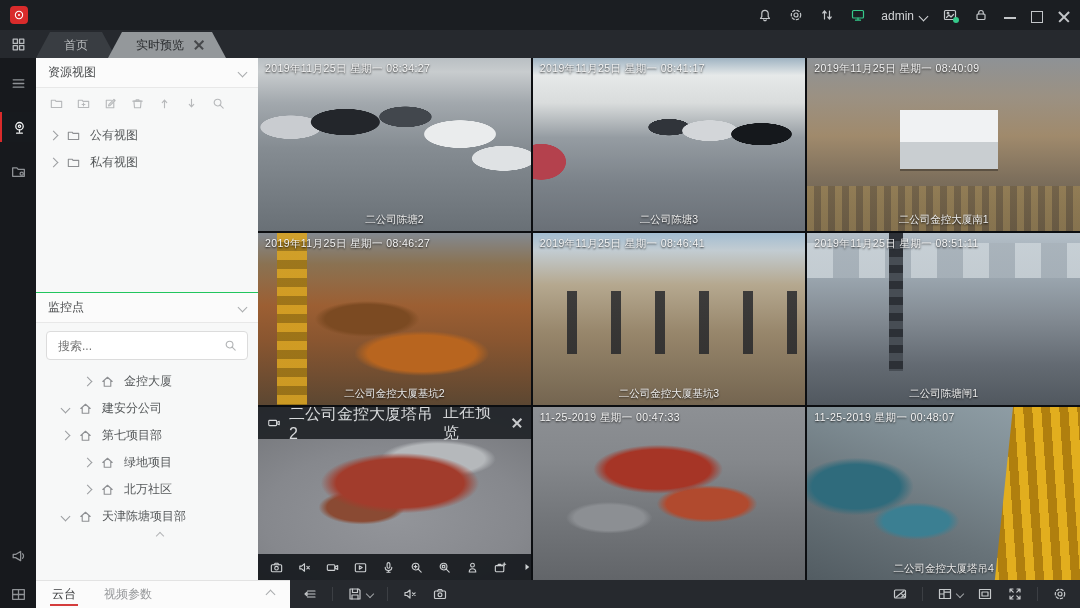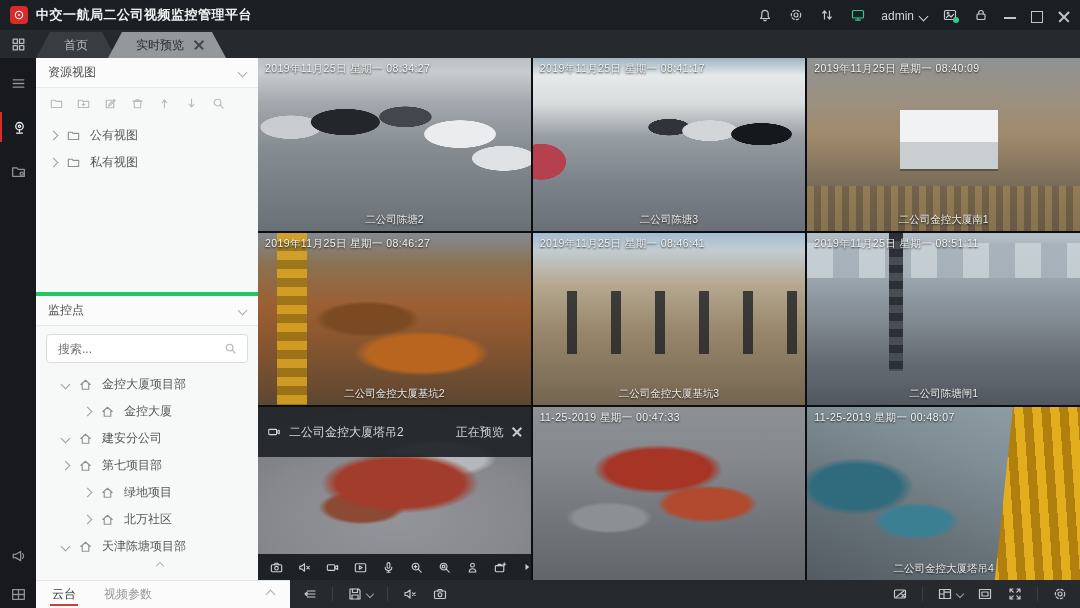--- a/index.html
+++ b/index.html
@@ -43,21 +43,21 @@
   
   .panel{width:222px;background:#f7f8f8;display:flex;flex-direction:column;font-size:12px}
   .p-header{height:29px;flex:none;display:flex;align-items:center;padding:0 12px;color:#4a4c4e;background:#fbfbfb;border-bottom:1px solid #e8e8e8}
   .p-header .chev{margin-left:auto;color:#a9abad}
   .p-toolbar{height:30px;flex:none;display:flex;align-items:center;gap:12px;padding:0 13px;color:#b7b9bb}
   .p-toolbar .i{cursor:pointer}
   .r-tree{height:170px;flex:none;padding:4px 12px 0 14px}
   .tree-row{height:27px;display:flex;align-items:center;gap:9px;color:#55585a;cursor:pointer}
   .tree-row .chev{color:#9b9da0;flex:none}
   .tree-row .i{color:#8e9093}
-  .m-section{flex:1;display:flex;flex-direction:column;min-height:0;border-top:4px solid #22c55e}
+  .m-section{flex:1;display:flex;flex-direction:column;min-height:0;border-top:1px solid #22c55e}
   .searchwrap{margin:8px 10px 4px 10px;height:27px;flex:none;border:1px solid #dcdcdc;border-radius:4px;background:#fff;display:flex;align-items:center;padding:0 9px;gap:6px}
   .searchwrap input{flex:1;border:none;outline:none;font-size:12px;color:#7c7e80;background:transparent;min-width:0}
   .searchwrap .i{color:#b2b4b6;cursor:pointer}
   .m-tree{flex:1;overflow:hidden;padding:4px 0 0 26px}
   .m-tree .tree-row.lv1{padding-left:22px}
   .scrollcaret{height:12px;display:flex;justify-content:center;align-items:center;color:#b4b6b8}
   .scrollcaret .chev{width:5px;height:5px}
   
   .main{flex:1;display:grid;grid-template-columns:repeat(3,1fr);grid-template-rows:repeat(3,1fr);gap:2px;background:#0c0e11}
   .cell{position:relative;overflow:hidden;cursor:pointer}
@@ -100,21 +100,21 @@
   .s8::before{content:"";position:absolute;inset:0;background:
     radial-gradient(90px 34px at 46% 36%,#a63526 58%,transparent 72%),
     radial-gradient(70px 26px at 64% 56%,#b14a2e 58%,transparent 72%),
     radial-gradient(60px 22px at 28% 64%,#8c8f93 58%,transparent 72%)}
   .s9{background:linear-gradient(200deg,#93a2aa 0%,#7f8d94 34%,#687379 66%,#525c62 100%)}
   .s9::before{content:"";position:absolute;right:-16px;top:-10px;width:34%;height:125%;background:repeating-linear-gradient(80deg,#e2ae1e 0 9px,#b07f0e 9px 18px);transform:rotate(6deg)}
   .s9::after{content:"";position:absolute;inset:0;background:
     radial-gradient(80px 40px at 18% 46%,#2f6b7c 55%,transparent 72%),
     radial-gradient(60px 26px at 40% 66%,#3b7f92 55%,transparent 72%)}
   
-  .cellhead{position:absolute;top:0;left:0;right:0;height:24px;background:rgba(32,35,40,.93);display:flex;align-items:center;gap:8px;padding:13px 9px;color:#d8dadc;font-size:12px;z-index:3}
+  .cellhead{position:absolute;top:0;left:0;right:0;height:24px;background:rgba(32,35,40,.93);display:flex;align-items:center;gap:8px;padding:4px 9px;color:#d8dadc;font-size:16px;z-index:3}
   .cellhead .status{margin-left:auto;color:#d2d4d6}
   .cellhead .cx{width:10px;height:10px;position:relative;cursor:pointer}
   .cellhead .cx::before,.cellhead .cx::after{content:"";position:absolute;left:-1px;top:4px;width:12px;height:1.5px;background:#c9cbcd}
   .cellhead .cx::before{transform:rotate(45deg)}.cellhead .cx::after{transform:rotate(-45deg)}
   .celltools{position:absolute;bottom:0;left:0;right:0;height:26px;background:rgba(23,26,30,.93);display:flex;align-items:center;gap:13px;padding:0 11px;color:#cdd0d2;z-index:3}
   .celltools .i{cursor:pointer}
   .celltools .more{margin-left:auto}
   
   .bottombar{height:28px;display:flex}
   .bb-strip{width:36px;background:#17191d;display:flex;align-items:center;justify-content:center;color:#8f9296}
@@ -133,21 +133,20 @@
 </head>
 <body>
 
 <div class="titlebar">
   <span class="logo">
     <svg width="14" height="14" viewBox="0 0 16 16" style="stroke:#fff">
         <circle cx="8" cy="8" r="4.2"></circle>
         <circle cx="8" cy="8" r="1.1" fill="#fff" stroke="none"></circle>
       </svg>
   </span>
-  <span class="apptitle">中交一航局二公司视频监控管理平台</span>
   <div class="tb-right">
     <span class="i tb-ic">
       <svg width="16" height="16" viewBox="0 0 16 16">
           <path d="M3.5 11.5h9l-1.3-1.8V6.5a3.2 3.2 0 0 0-6.4 0v3.2z"></path>
           <path d="M6.8 12.9a1.3 1.3 0 0 0 2.4 0"></path>
         </svg></span>
     <span class="i tb-ic">
       <svg width="16" height="16" viewBox="0 0 16 16">
           <circle cx="8" cy="8" r="2"></circle>
           <circle cx="8" cy="8" r="4.7" stroke-dasharray="2.4 2.1"></circle>
@@ -284,27 +283,20 @@
         <span class="chev"></span>
       </div>
       <div class="searchwrap">
         <input placeholder="搜索..." style="">
         <svg class="i" width="15" height="15" viewBox="0 0 16 16">
             <circle cx="7" cy="7" r="3.6"></circle>
             <path d="m9.8 9.8 3.2 3.2"></path>
           </svg>
       </div>
       <div class="m-tree">
-        <div class="tree-row">
-          <span class="chev"></span>
-          <svg class="i" width="15" height="15" viewBox="0 0 16 16">
-              <path d="M3 8l5-4.5L13 8M4.5 7.3V13h7V7.3"></path>
-            </svg>
-          <span>金控大厦项目部</span>
-        </div>
         <div class="tree-row lv1">
           <span class="chev r"></span>
           <svg class="i" width="15" height="15" viewBox="0 0 16 16">
               <path d="M3 8l5-4.5L13 8M4.5 7.3V13h7V7.3"></path>
             </svg>
           <span>金控大厦</span>
         </div>
         <div class="tree-row">
           <span class="chev"></span>
           <svg class="i" width="15" height="15" viewBox="0 0 16 16">

